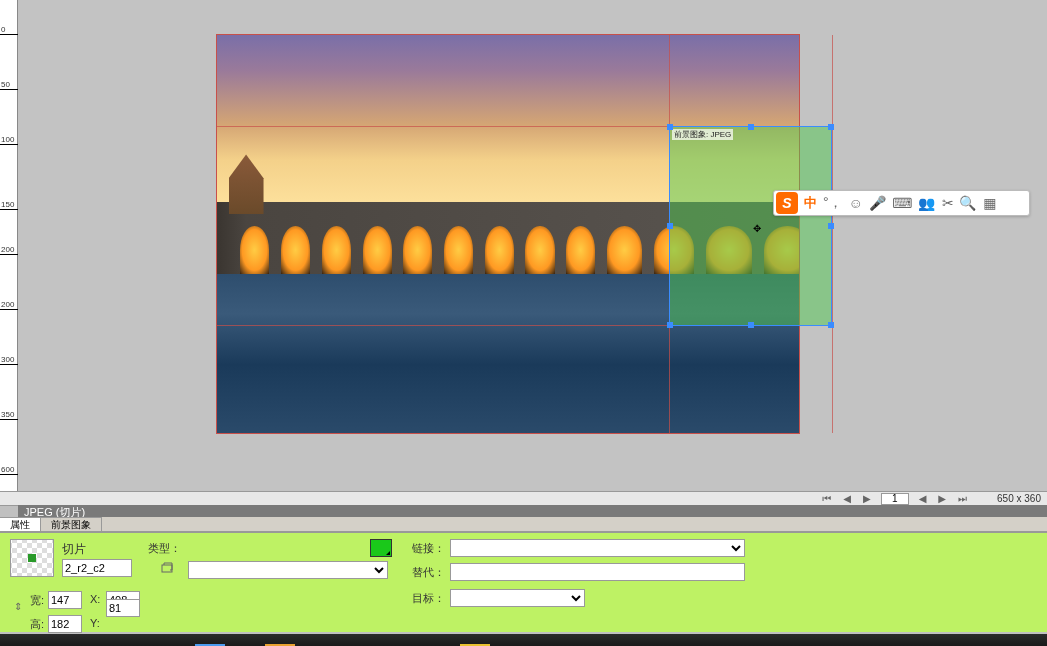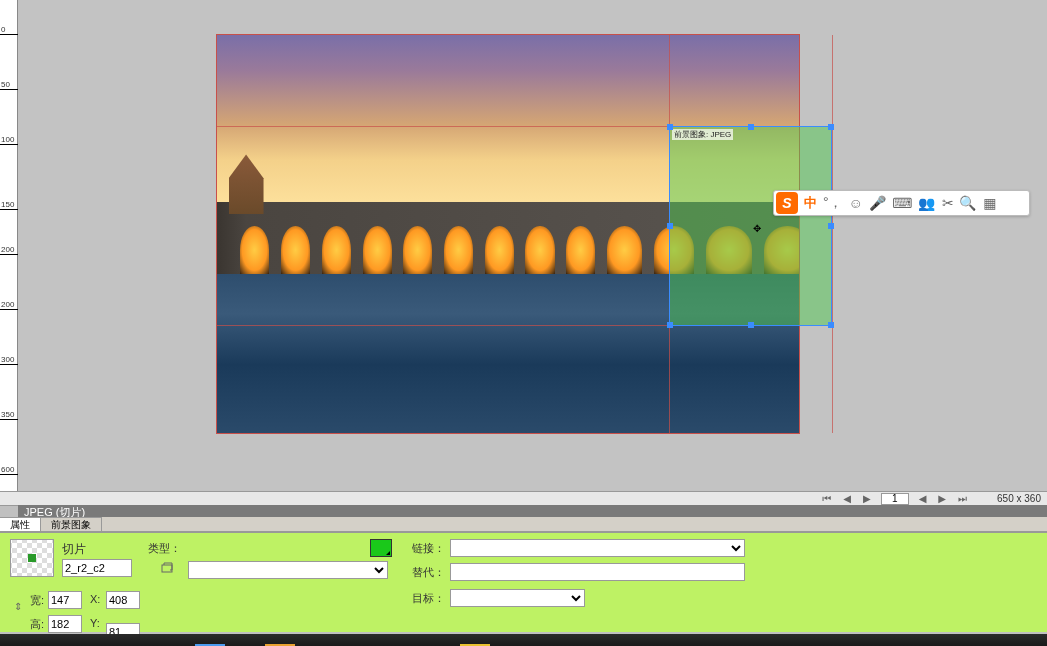--- a/index.html
+++ b/index.html
@@ -220,20 +220,20 @@
   </select>
 
   <span class="lock-icon">⇕</span>
   <span class="dim-label" style="left:30px;top:60px">宽:</span>
   <input class="dim-input" style="left: 48px; top: 58px;" value="147">
   <span class="dim-label" style="left:90px;top:60px">X:</span>
   <input class="dim-input" style="left: 106px; top: 58px;" value="408">
   <span class="dim-label" style="left:30px;top:84px">高:</span>
   <input class="dim-input" style="left: 48px; top: 82px;" value="182">
   <span class="dim-label" style="left:90px;top:84px">Y:</span>
-  <input class="dim-input" style="left: 106px; top: 90px;" value="81">
+  <input class="dim-input" style="left: 106px; top: 66px;" value="81">
 </div>
 
 <div class="taskbar">
   <div class="stub" style="left:195px;width:30px"></div>
   <div class="stub" style="left:265px;width:30px;background:#e8a030"></div>
   <div class="stub" style="left:460px;width:30px;background:#e8c030"></div>
 </div>
 
 </body></html>

